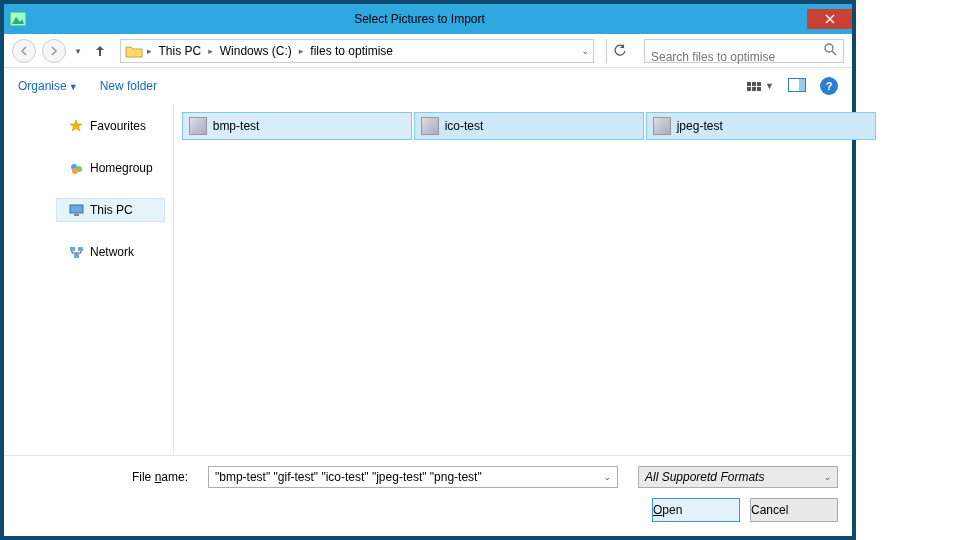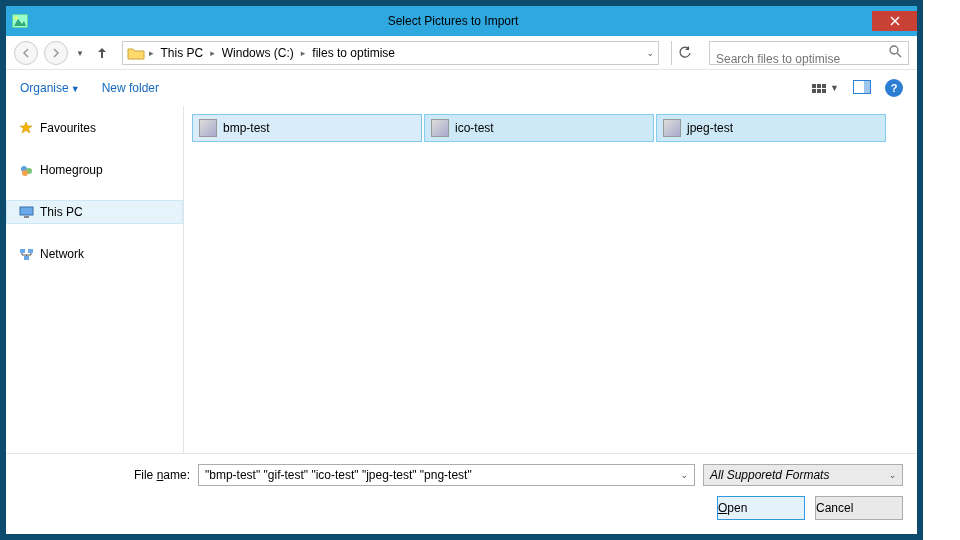--- a/index.html
+++ b/index.html
@@ -1,18 +1,18 @@
 <!DOCTYPE html>
 <html><head>
 <meta charset="utf-8">
 <style>
 * { box-sizing: border-box; margin: 0; padding: 0; font-family: "Segoe UI", Tahoma, sans-serif; font-size: 12px; }
 body { background: #fff; width: 960px; height: 540px; overflow: hidden; }
 
-.window { width: 923px; height: 540px; border: 6px solid #0c4a6e; display: flex; flex-direction: column; background: #7dd3fc; }
+.window { width: 856px; height: 540px; border: 4px solid #0c4a6e; display: flex; flex-direction: column; background: #7dd3fc; }
 
 
 .titlebar { height: 30px; background: #2fa8e0; display: flex; align-items: center; color: #000; }
 .titlebar .icon-slot { width: 28px; display: flex; justify-content: center; align-items: center; }
 .titlebar .title { flex: 1; text-align: center; font-size: 12px; color: #000; }
 .titlebar .close { width: 45px; height: 20px; background: #c94034; display: flex; justify-content: center; align-items: center; color: #fff; margin-right: 0; }
 .titlebar .close svg { width: 10px; height: 10px; }
 
 
 .navbar { height: 34px; display: flex; align-items: center; padding: 0 8px; gap: 6px; background: #fff; border-bottom: 1px solid #e5e5e5; }
@@ -36,34 +36,34 @@
 .tool-link .dd { font-size:9px; margin-left:2px;}
 .tool-right { margin-left: auto; display:flex; align-items:center; gap:14px; color:#555;}
 .view-btn { display:flex; align-items:center; gap:4px; }
 .grid-icon { display:grid; grid-template-columns: repeat(3,4px); grid-template-rows: repeat(2,4px); gap:1px;}
 .grid-icon span { background:#555; width:4px; height:4px;}
 .preview-btn svg { width:18px; height:14px;}
 .help-btn { width:18px; height:18px; border-radius:50%; background:#2d7dd2; color:#fff; display:flex; align-items:center; justify-content:center; font-weight:bold; font-size:11px;}
 
 
 .body { flex: 1; display: flex; background: #fff; position:relative;}
-.tree { width: 178px; border-right: 1px solid #e5e5e5; padding: 10px 0; }
+.tree { width: 178px; border-right: 1px solid #e5e5e5; padding: 10px 8px; margin-left: 44px; }
 .tree-item { display:flex; align-items:center; gap:6px; padding: 4px 12px; color:#000; }
 .tree-item.selected { background:#e5f3fb; border:1px solid #cce8f7; padding:3px 11px;}
 .tree .spacer { height: 18px; }
 .ticon { width:16px; height:16px; display:flex; align-items:center; justify-content:center;}
 
 .files { flex: 1; padding: 8px; display: grid; grid-template-columns: repeat(3, 230px); grid-auto-rows: 28px; gap: 2px; align-content: start; }
 .file-item { display:flex; align-items:center; gap:6px; padding: 0 6px; border:1px solid #85cdef; background:#cde8f6; }
 .file-item.focused { background:#d9ecf9; border-color:#7fc8ec;}
 .file-thumb { width:18px; height:18px; background:linear-gradient(135deg,#ddd,#aac); border:1px solid #999;}
 
 
 .bottom { border-top: 1px solid #e5e5e5; padding: 10px 14px 14px; background:#fff;}
-.row { display:flex; align-items:center; gap:8px; margin-bottom:10px;}
+.row { display:flex; align-items:center; gap:20px; margin-bottom:10px;}
 .row label { text-align:right; width: 170px; }
 .row label u { text-decoration: underline; }
 .filename-input { flex:1; height:22px; border:1px solid #abadb3; padding:0 6px; display:flex; align-items:center; justify-content:space-between;}
 .filename-input span.val { color:#000; }
 .filter-sel { width: 200px; height:22px; border:1px solid #abadb3; padding:0 6px; display:flex; align-items:center; justify-content:space-between; background:#eaeaea;font-style:italic;}
 .btn-row { display:flex; justify-content:flex-end; gap:10px; }
 .btn { width:88px; height:24px; border:1px solid #acacac; background:#e9e9e9; display:flex; align-items:center; }
 .btn.primary { border:1px solid #3399dd; background:#e3f2fb;}
 .btn u { text-decoration: underline; }
 

